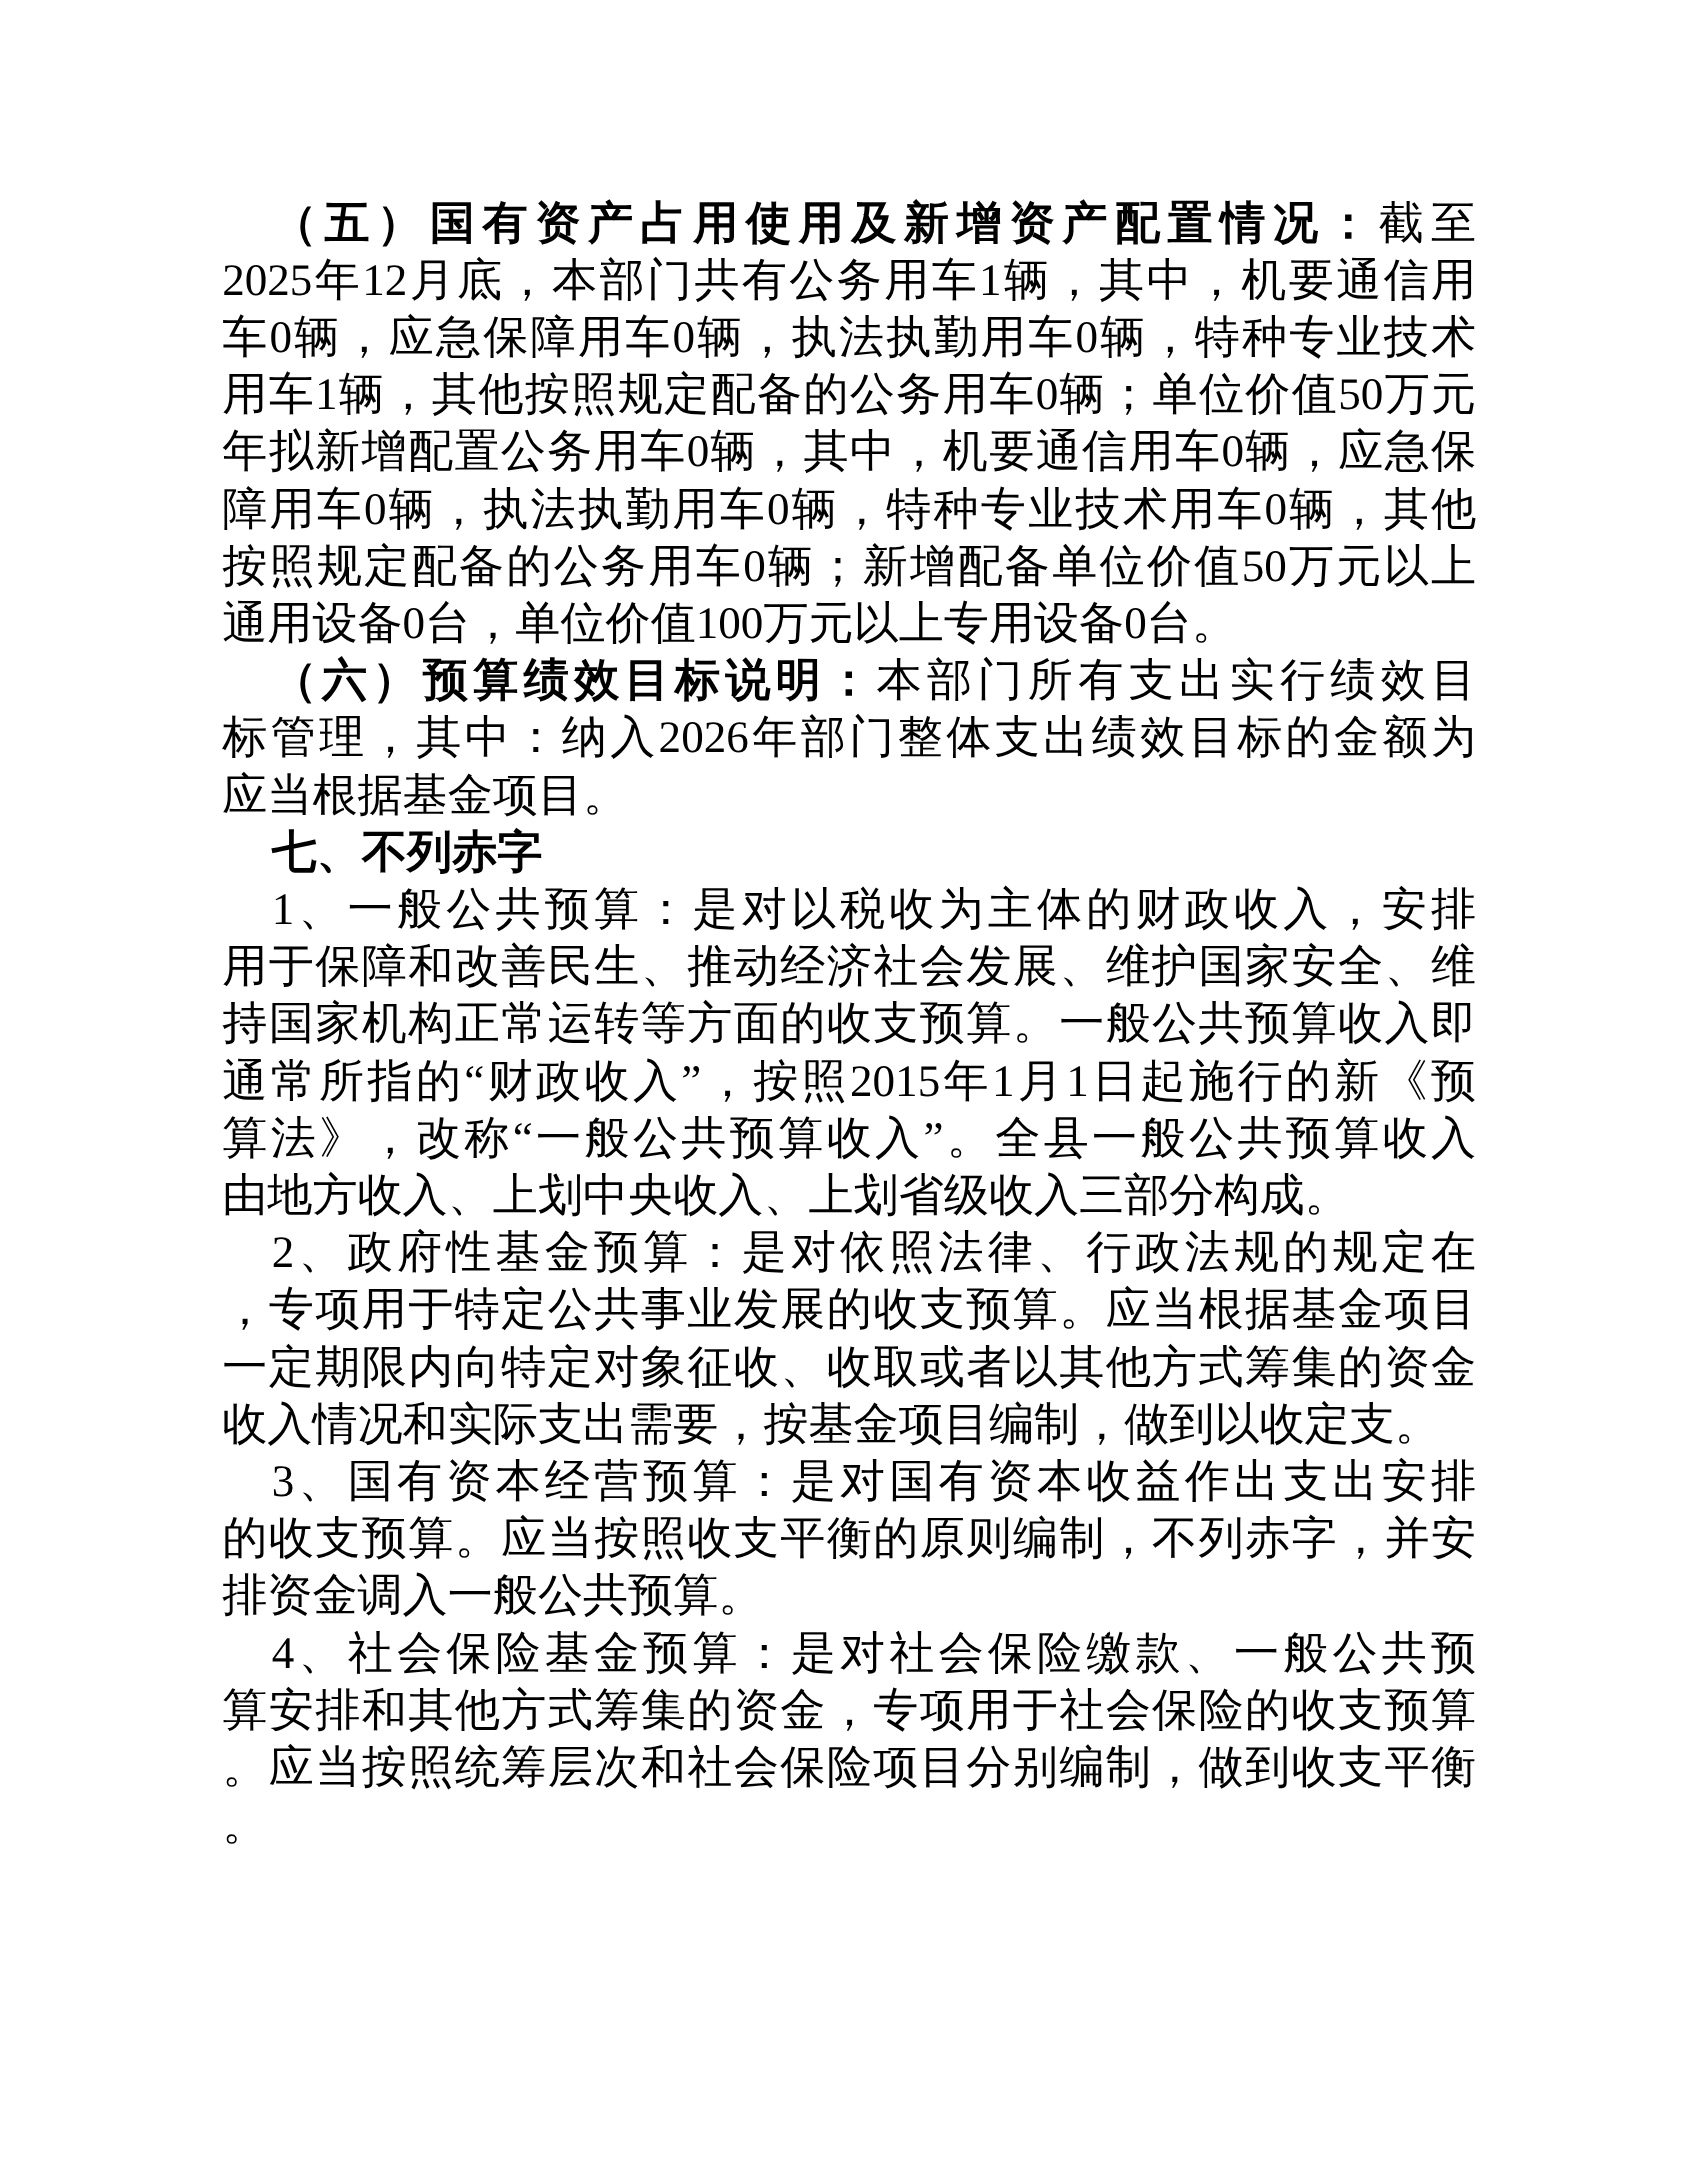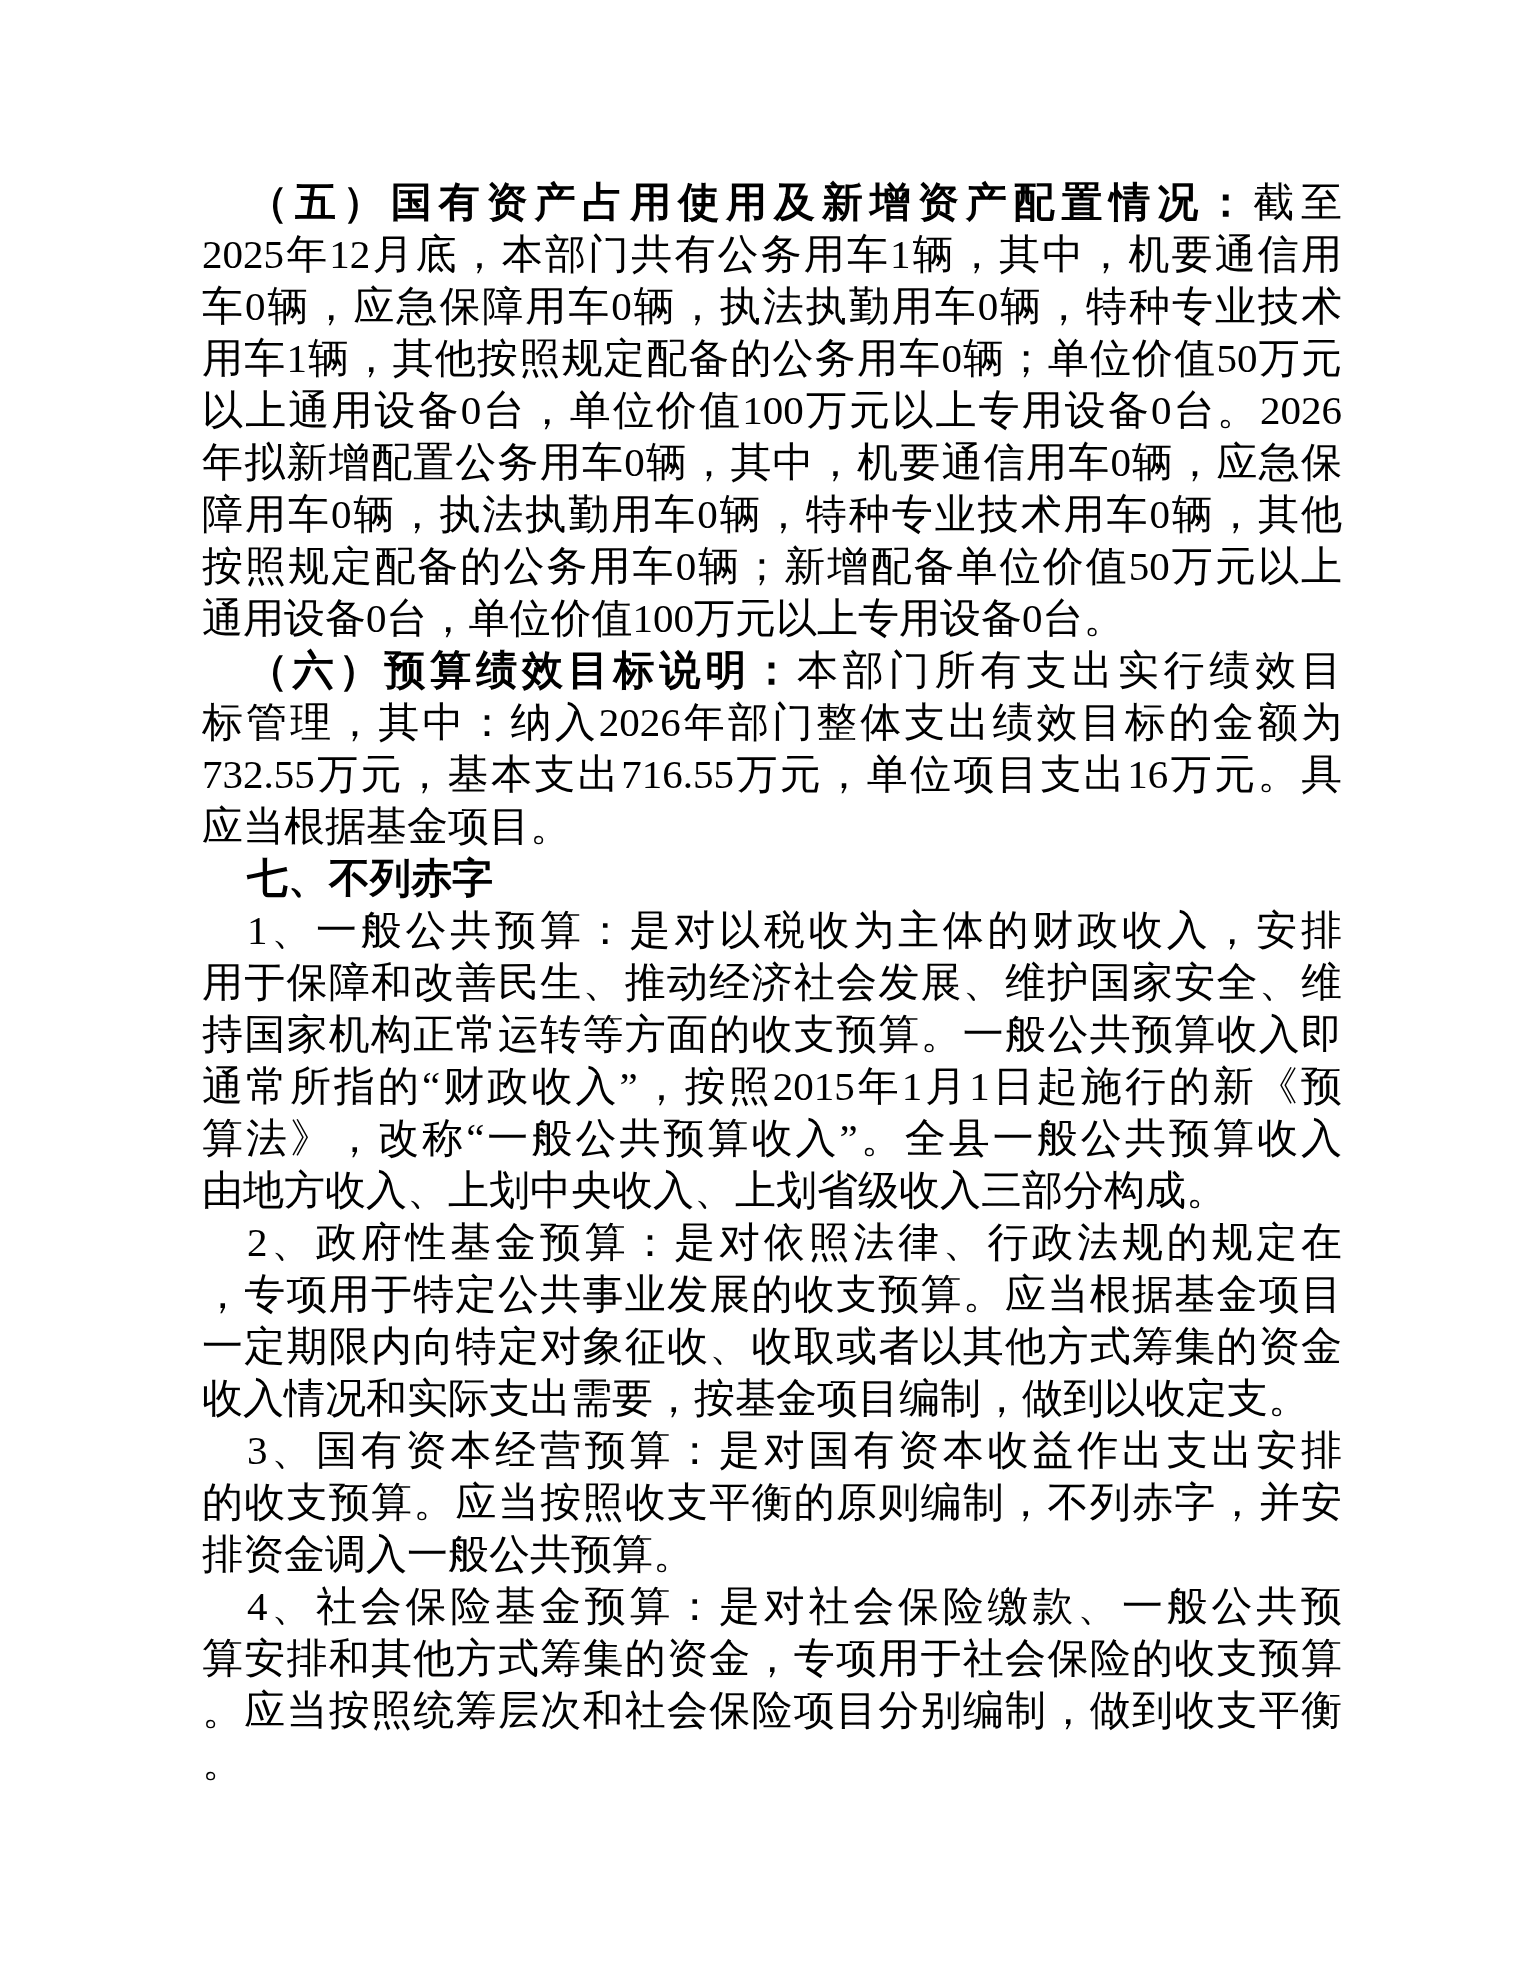--- a/index.html
+++ b/index.html
@@ -45,28 +45,26 @@
 </style>
 </head>
 <body>
 
 <div class="page">
   <div class="doc">
       <div class="line fill indent"><span class="seg bold">（五）国有资产占用使用及新增资产配置情况：</span><span class="seg">截至</span></div>
       <div class="line fill"><span class="seg">2025年12月底，本部门共有公务用车1辆，其中，机要通信用</span></div>
       <div class="line fill"><span class="seg">车0辆，应急保障用车0辆，执法执勤用车0辆，特种专业技术</span></div>
       <div class="line fill"><span class="seg">用车1辆，其他按照规定配备的公务用车0辆；单位价值50万元</span></div>
-      <div class="line fill"><span class="seg">以上通用设备0台，单位价值100万元以上专用设备0台。2026</span></div>
       <div class="line fill"><span class="seg">年拟新增配置公务用车0辆，其中，机要通信用车0辆，应急保</span></div>
       <div class="line fill"><span class="seg">障用车0辆，执法执勤用车0辆，特种专业技术用车0辆，其他</span></div>
       <div class="line fill"><span class="seg">按照规定配备的公务用车0辆；新增配备单位价值50万元以上</span></div>
       <div class="line end"><span class="seg">通用设备0台，单位价值100万元以上专用设备0台。</span></div>
       <div class="line fill indent"><span class="seg bold">（六）预算绩效目标说明：</span><span class="seg">本部门所有支出实行绩效目</span></div>
       <div class="line fill"><span class="seg">标管理，其中：纳入2026年部门整体支出绩效目标的金额为</span></div>
-      <div class="line fill"><span class="seg">732.55万元，基本支出716.55万元，单位项目支出16万元。具</span></div>
       <div class="line end"><span class="seg">应当根据基金项目。</span></div>
       <div class="line end indent"><span class="seg bold">七、不列赤字</span></div>
       <div class="line fill indent"><span class="seg">1、一般公共预算：是对以税收为主体的财政收入，安排</span></div>
       <div class="line fill"><span class="seg">用于保障和改善民生、推动经济社会发展、维护国家安全、维</span></div>
       <div class="line fill"><span class="seg">持国家机构正常运转等方面的收支预算。一般公共预算收入即</span></div>
       <div class="line fill"><span class="seg">通常所指的“财政收入”，按照2015年1月1日起施行的新《预</span></div>
       <div class="line fill"><span class="seg">算法》，改称“一般公共预算收入”。全县一般公共预算收入</span></div>
       <div class="line end"><span class="seg">由地方收入、上划中央收入、上划省级收入三部分构成。</span></div>
       <div class="line fill indent"><span class="seg">2、政府性基金预算：是对依照法律、行政法规的规定在</span></div>
       <div class="line fill"><span class="seg">，专项用于特定公共事业发展的收支预算。应当根据基金项目</span></div>

